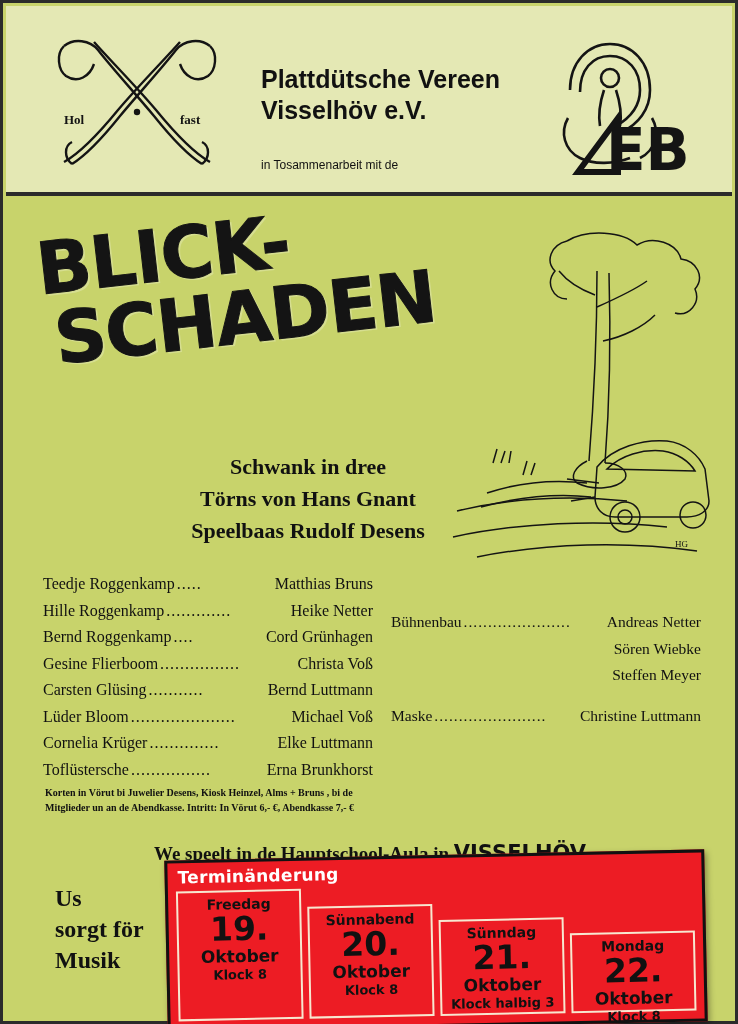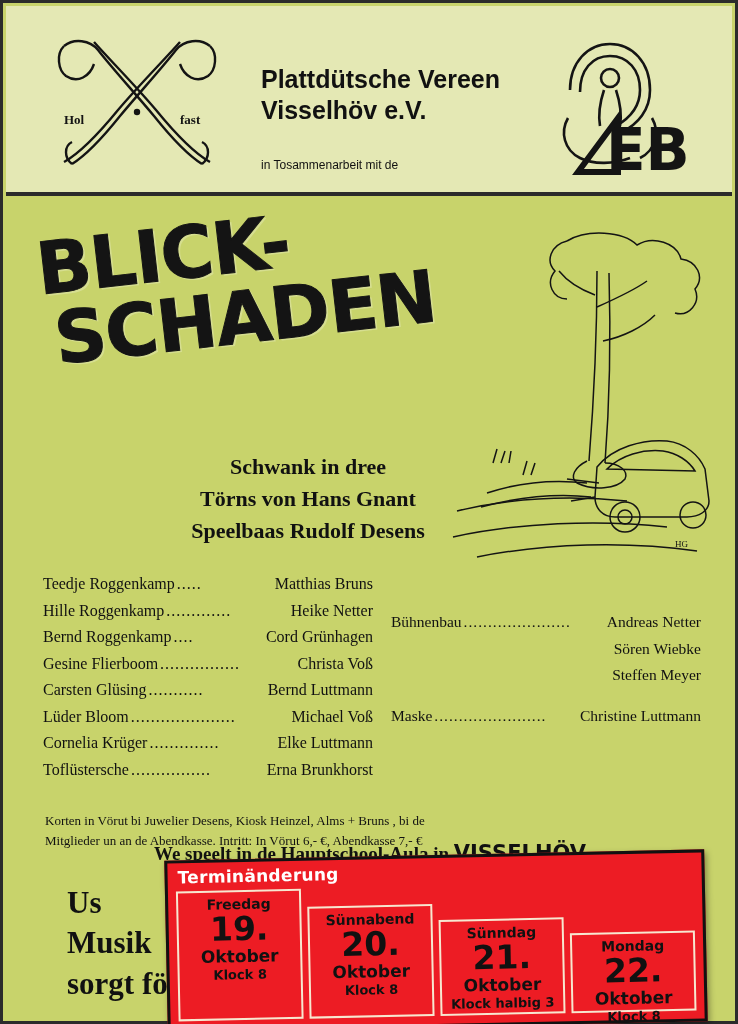--- a/index.html
+++ b/index.html
@@ -89,47 +89,45 @@
     position:absolute;left:388px;top:596px;width:310px;
     font-family:"Liberation Serif", serif;
     font-size:15.5px;
     color:#111;
   }
   .crew .row.plain{justify-content:flex-end;}
   
   .info{
     position:absolute;left:42px;top:782px;width:650px;
     font-family:"Liberation Serif", serif;
-    font-weight:normal;
-    font-size:13px;
+    font-weight:bold;
+    font-size:10px;
     line-height:1.5;
     color:#111;
-    margin-top:26px;
   }
   .venue{
     position:absolute;left:42px;top:838px;width:650px;
     text-align:center;
     font-family:"Liberation Serif", serif;
     font-weight:bold;
     font-size:19px;
     color:#111;
   }
   .venue .place{
     font-family:"DejaVu Sans", sans-serif;
     font-size:21px;
   }
   
   .music{
     position:absolute;left:52px;top:880px;width:180px;
     font-family:"Liberation Serif", serif;
     font-weight:bold;
-    font-size:31px;
+    font-size:24px;
     line-height:1.3;
     color:#111;
-    margin-left:12px;
   }
   
   .banner{
     position:absolute;left:163px;top:852px;width:540px;height:172px;
     background:#ed1c24;
     border:3px solid #111;
     box-sizing:border-box;
     transform:rotate(-1.2deg);
     box-shadow:2px 3px 6px rgba(0,0,0,.35);
   }
@@ -329,22 +327,22 @@
     <div>Korten in Vörut bi Juwelier Desens, Kiosk Heinzel, Alms + Bruns , bi de</div>
     <div>Mitglieder un an de Abendkasse. Intritt: In Vörut 6,- €, Abendkasse 7,- €</div>
   </div>
 
   <div class="venue">
     <span>We speelt in de Hauptschool-Aula in </span><span class="place">VISSELHÖV</span>
   </div>
 
   <div class="music">
     <div>Us</div>
+    <div>sorgt för</div>
     <div>Musik</div>
-    <div>sorgt för</div>
   </div>
 
   <div class="banner">
     <div class="banner-title">Terminänderung</div>
     <div class="dates">
       <div class="date-card">
         <div class="d-dow">Freedag</div>
         <div class="d-day">19.</div>
         <div class="d-month">Oktober</div>
         <div class="d-time">Klock 8</div>

